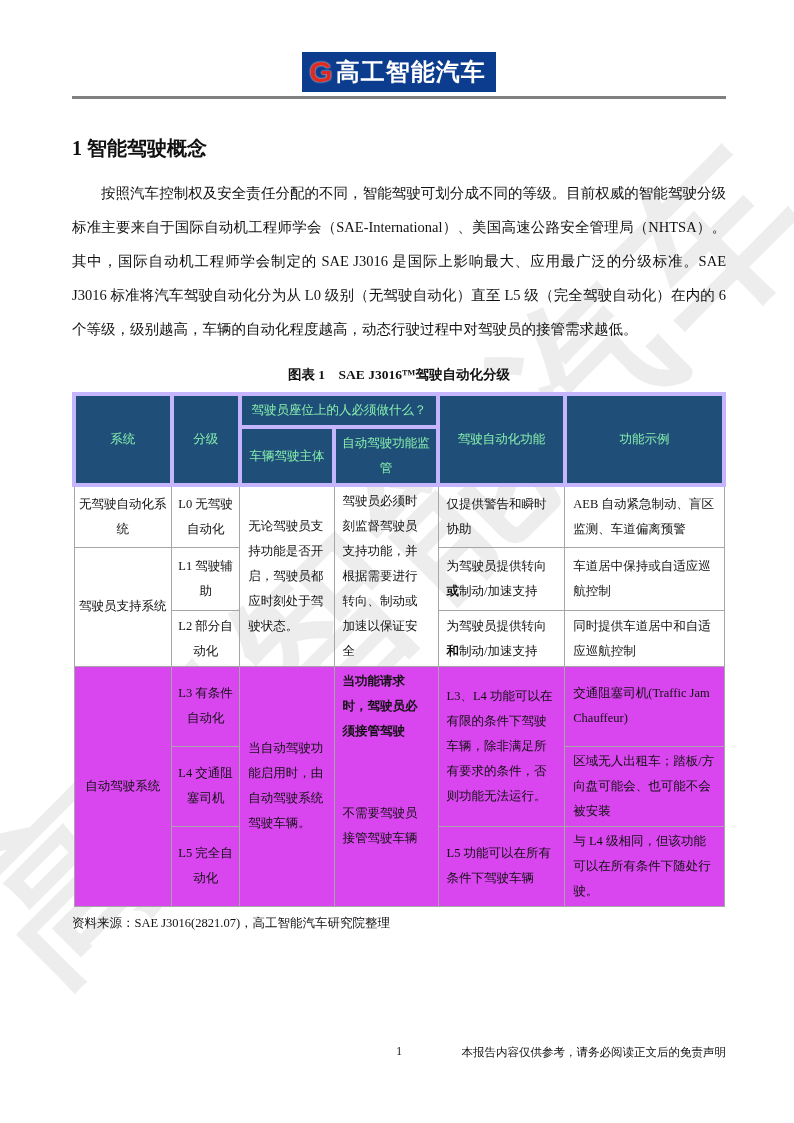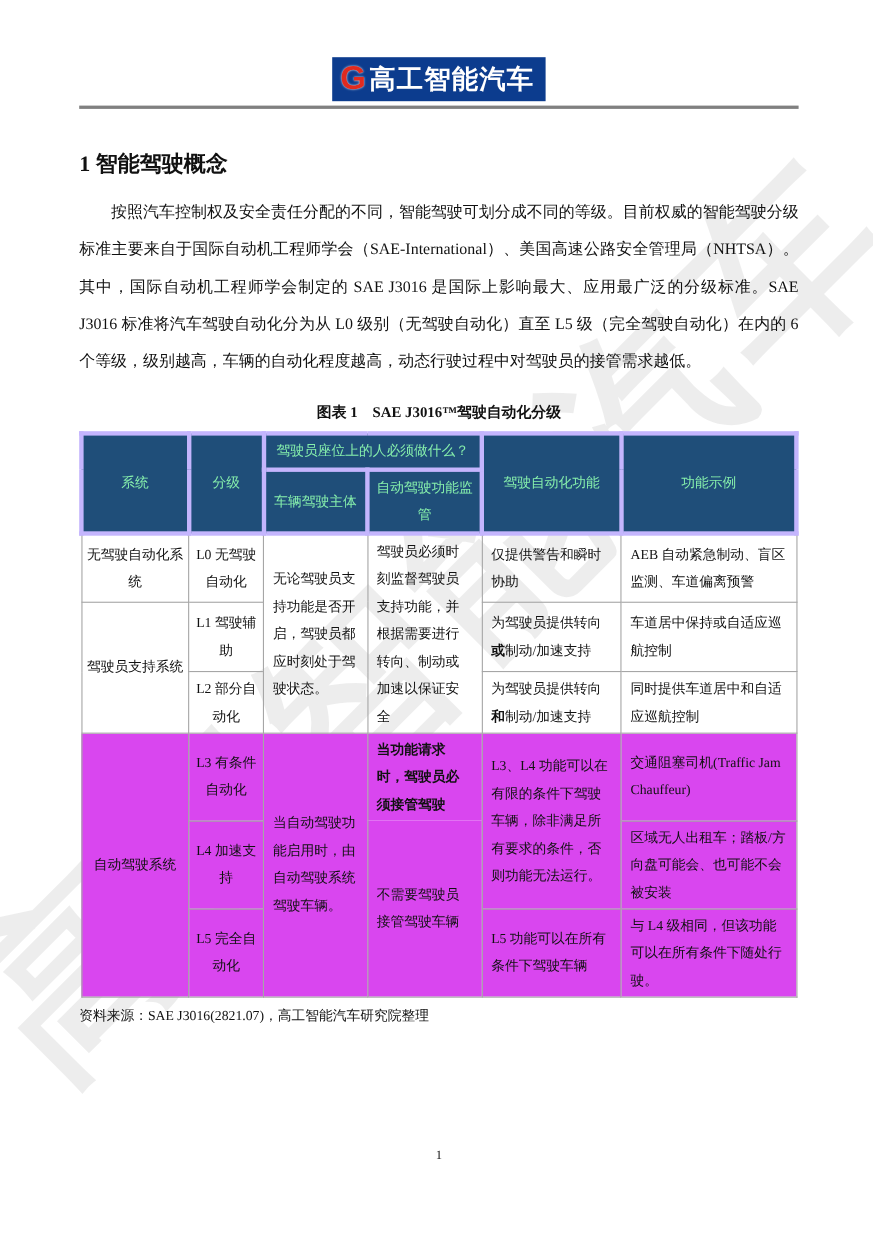--- a/index.html
+++ b/index.html
@@ -115,32 +115,33 @@
         </tr>
         <tr class="gray r-l3">
           <td rowspan="3" class="c">自动驾驶系统</td>
           <td class="c">L3 有条件自动化</td>
           <td rowspan="3">当自动驾驶功能启用时，由自动驾驶系统驾驶车辆。</td>
           <td class="bold bb0">当功能请求时，驾驶员必须接管驾驶</td>
           <td rowspan="2">L3、L4 功能可以在有限的条件下驾驶车辆，除非满足所有要求的条件，否则功能无法运行。</td>
           <td>交通阻塞司机(Traffic Jam Chauffeur)</td>
         </tr>
         <tr class="gray r-l4">
-          <td class="c">L4 加速支持</td>
+          <td class="c">L4 交通阻塞司机</td>
           <td rowspan="2" class="bt0">不需要驾驶员接管驾驶车辆</td>
           <td>区域无人出租车；踏板/方向盘可能会、也可能不会被安装</td>
         </tr>
         <tr class="gray r-l5">
           <td class="c">L5 完全自动化</td>
           <td>L5 功能可以在所有条件下驾驶车辆</td>
           <td>与 L4 级相同，但该功能可以在所有条件下随处行驶。</td>
         </tr>
       </tbody>
     </table>
 
     <div class="source">资料来源：SAE J3016(2821.07)，高工智能汽车研究院整理</div>
   </div>
 
   <div class="footer">
     <span class="page-num">1</span>
+    <span class="disclaimer">本报告内容仅供参考，请务必阅读正文后的免责声明</span>
   </div>
 
 </div>
 
 </body></html>

